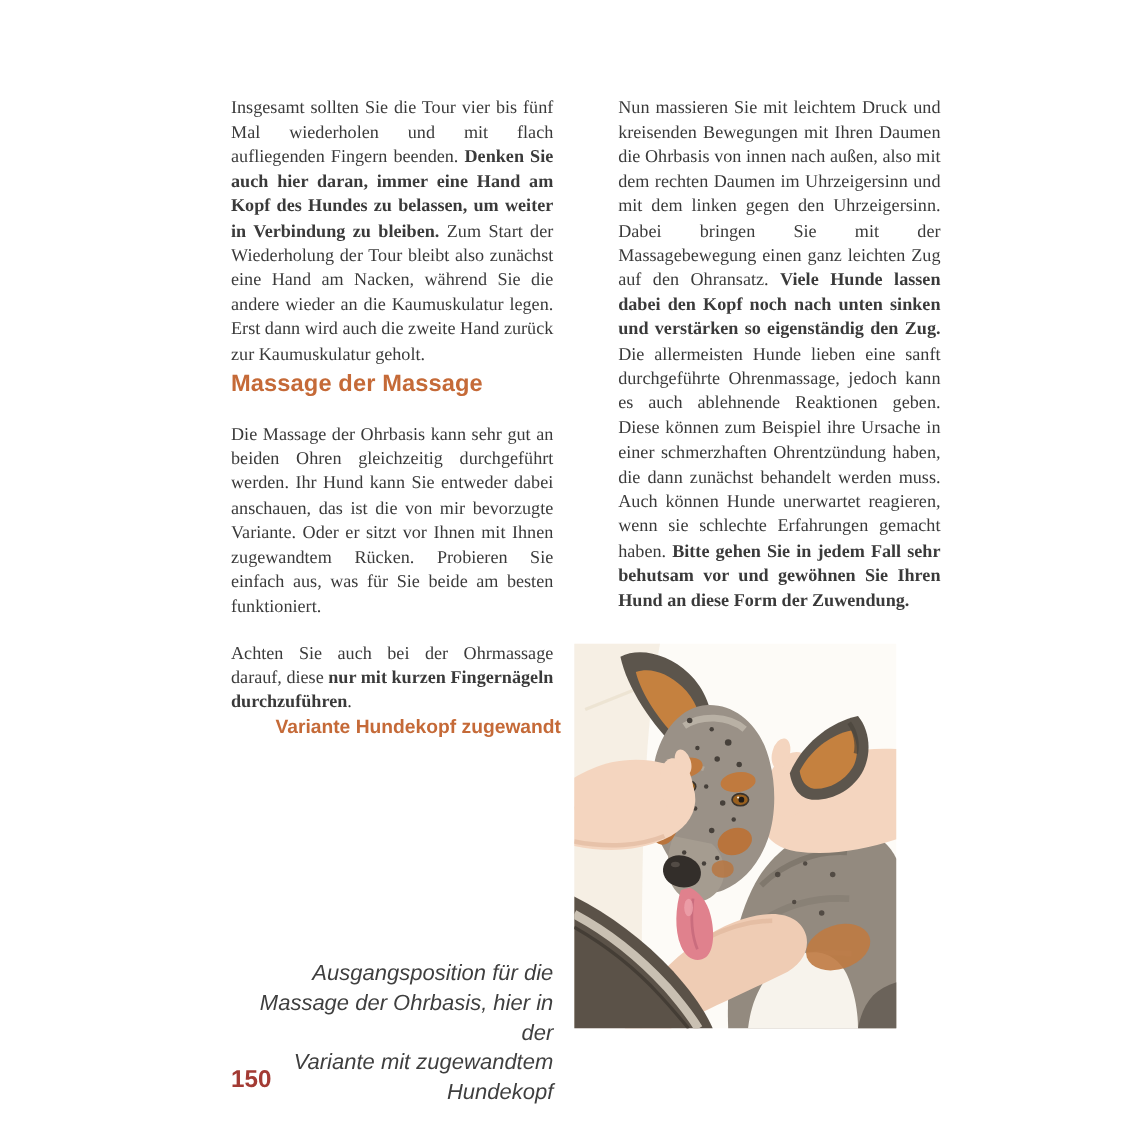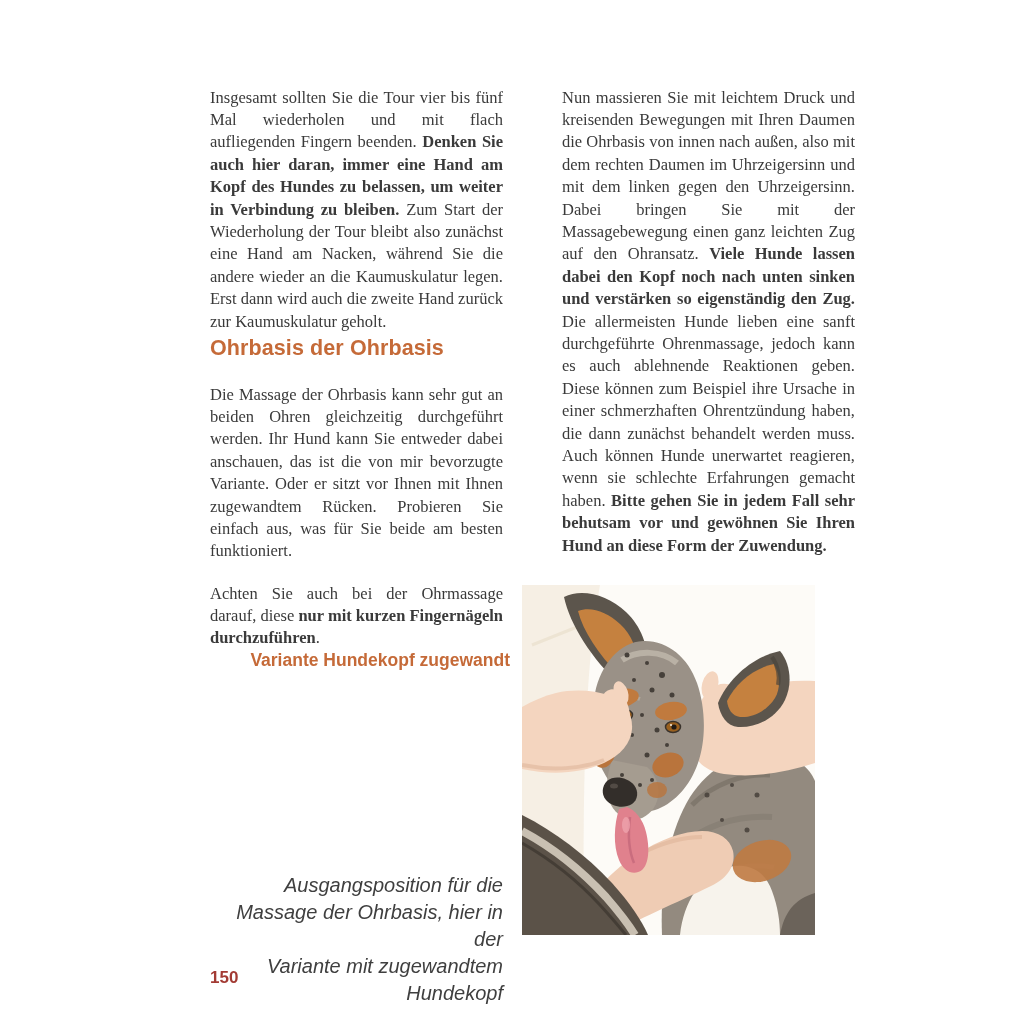--- a/index.html
+++ b/index.html
@@ -35,36 +35,36 @@
   .heading-sub{top:650px;font-size:17.5px;text-align:right;}
   .caption{
     position:absolute;left:210px;top:872px;width:293px;
     font-family:"Liberation Sans",sans-serif;
     font-style:italic;font-size:20px;line-height:27px;
     text-align:right;color:#3f3f3f;
   }
   .page-number{
     position:absolute;left:210px;top:968px;
     font-family:"Liberation Sans",sans-serif;
-    font-weight:bold;font-size:17px;
+    font-weight:bold;font-size:22px;
     color:var(--page-number-red);
   }
   .photo{
     position:absolute;left:522px;top:585px;width:293px;height:350px;
     display:block;
   }
 </style>
 </head>
 <body>
 
 <div class="page">
 
   <p class="body-block col-left" style="top:70px"><span>Insgesamt sollten Sie die Tour vier bis fünf Mal wiederholen und mit flach aufliegenden Fingern beenden. </span><b>Denken Sie auch hier daran, immer eine Hand am Kopf des Hundes zu belassen, um weiter in Verbindung zu bleiben.</b><span> Zum Start der Wiederholung der Tour bleibt also zunächst eine Hand am Nacken, während Sie die andere wieder an die Kaumuskulatur legen. Erst dann wird auch die zweite Hand zurück zur Kaumuskulatur geholt.</span></p>
 
-  <h2 class="heading heading-main">Ohrbasis der Ohrbasis</h2>
+  <h2 class="heading heading-main">Massage der Massage</h2>
 
   <p class="body-block col-left" style="top:367px"><span>Die Massage der Ohrbasis kann sehr gut an beiden Ohren gleichzeitig durchgeführt werden. Ihr Hund kann Sie entweder dabei anschauen, das ist die von mir bevorzugte Variante. Oder er sitzt vor Ihnen mit Ihnen zugewandtem Rücken. Probieren Sie einfach aus, was für Sie beide am besten funktioniert.</span></p>
 
   <p class="body-block col-left" style="top:566px"><span>Achten Sie auch bei der Ohrmassage darauf, diese </span><b>nur mit kurzen Fingernägeln durchzuführen</b><span>.</span></p>
 
   <h3 class="heading heading-sub">Variante Hundekopf zugewandt</h3>
 
 
   <div class="caption">Ausgangsposition für die<br>Massage der Ohrbasis, hier in der<br>Variante mit zugewandtem Hundekopf</div>
 

